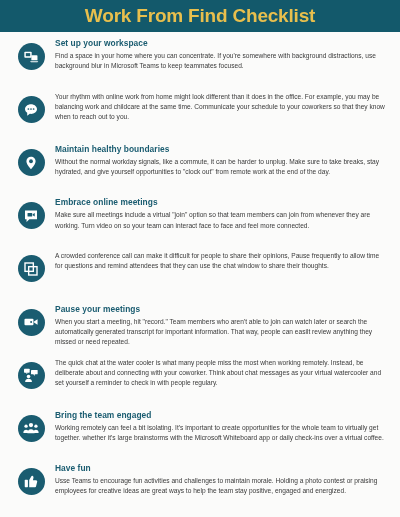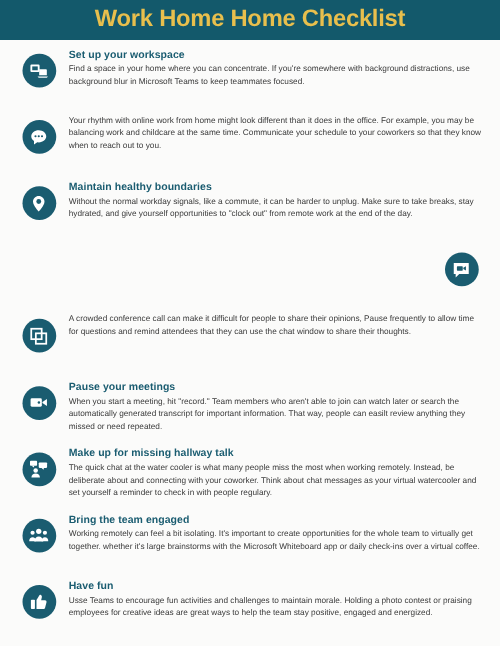--- a/index.html
+++ b/index.html
@@ -89,21 +89,21 @@
     line-height:1.52;
     text-align:left;
   }
 </style>
 </head>
 <body>
 
 <div id="page">
 
   <div class="header">
-    <div class="header-title">Work Home Home Checklist</div>
+    <div class="header-title">Work From Find Checklist</div>
   </div>
 
   <div class="content">
     <div class="sections">
 
       <div class="section">
         <div class="icon-cell">
           <div class="icon-circle">
             <svg class="icon-circle-svg" width="16" height="16" viewBox="0 0 24 24">
               <rect x="2" y="4" width="11" height="9" rx="1.3" fill="#fff"></rect>
@@ -152,20 +152,24 @@
 
       <div class="section">
         <div class="icon-cell">
           <div class="icon-circle">
             <svg width="16" height="16" viewBox="0 0 24 24">
               <path d="M3 3.6h18v13.1H9.6L5.3 21v-4.3H3z" fill="#fff"></path>
               <rect x="6.8" y="7.6" width="7" height="5.2" rx="0.8" fill="#1a5c70"></rect>
               <path d="M14.5 9.3l3.1-1.9v5.3l-3.1-1.9z" fill="#1a5c70"></path>
             </svg>
           </div>
+        </div>
+        <div class="text-cell">
+          <div class="sec-title">Embrace online meetings</div>
+          <div class="sec-body">Make sure all meetings include a virtual "join" option so that team members can join from whenever they are working. Turn video on so your team can interact face to face and feel more connected.</div>
         </div>
       </div>
 
       <div class="section">
         <div class="icon-cell">
           <div class="icon-circle">
             <svg width="16" height="16" viewBox="0 0 24 24">
               <rect x="3" y="3" width="12.5" height="12.5" fill="none" stroke="#fff" stroke-width="2.1"></rect>
               <rect x="8.5" y="8.5" width="12.5" height="12.5" fill="none" stroke="#fff" stroke-width="2.1"></rect>
             </svg>
@@ -199,21 +203,20 @@
               <rect x="1.5" y="2.5" width="8.5" height="6" rx="1" fill="#fff"></rect>
               <path d="M3.4 8.3h3.2l-.4 2.3z" fill="#fff"></path>
               <rect x="12" y="4.4" width="10" height="6.6" rx="1" fill="#fff"></rect>
               <path d="M15 10.8h3.2l-.4 2.3z" fill="#fff"></path>
               <circle cx="8.3" cy="14.2" r="2.7" fill="#fff"></circle>
               <path d="M3.2 22.5c0-3 2.3-4.8 5.1-4.8s5.1 1.8 5.1 4.8z" fill="#fff"></path>
             </svg>
           </div>
         </div>
         <div class="text-cell">
-          <div class="sec-title">Make up for missing hallway talk</div>
           <div class="sec-body">The quick chat at the water cooler is what many people miss the most when working remotely. Instead, be deliberate about and connecting with your coworker. Think about chat messages as your virtual watercooler and set yourself a reminder to check in with people regulary.</div>
         </div>
       </div>
 
       <div class="section">
         <div class="icon-cell">
           <div class="icon-circle">
             <svg width="16" height="16" viewBox="0 0 24 24">
               <circle cx="4.6" cy="9.3" r="2.5" fill="#fff"></circle>
               <path d="M0.5 19.5c0-2.9 1.8-4.7 4.1-4.7s4.1 1.8 4.1 4.7z" fill="#fff"></path>

